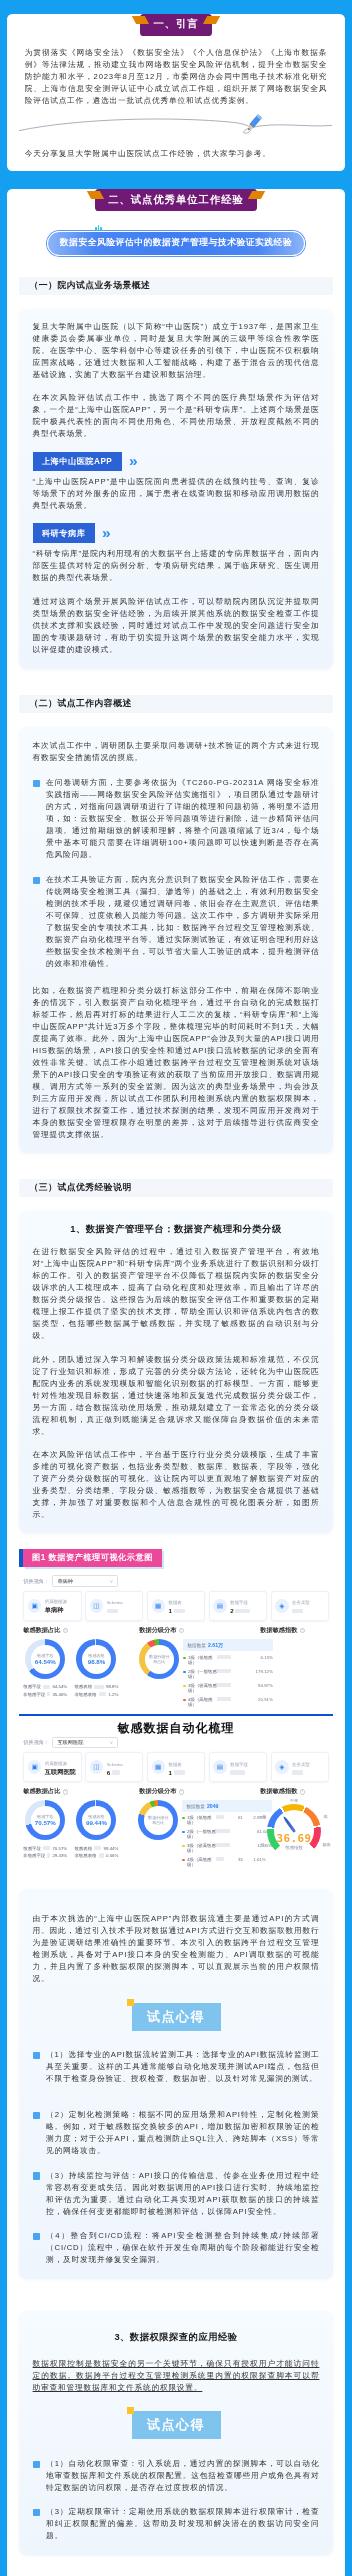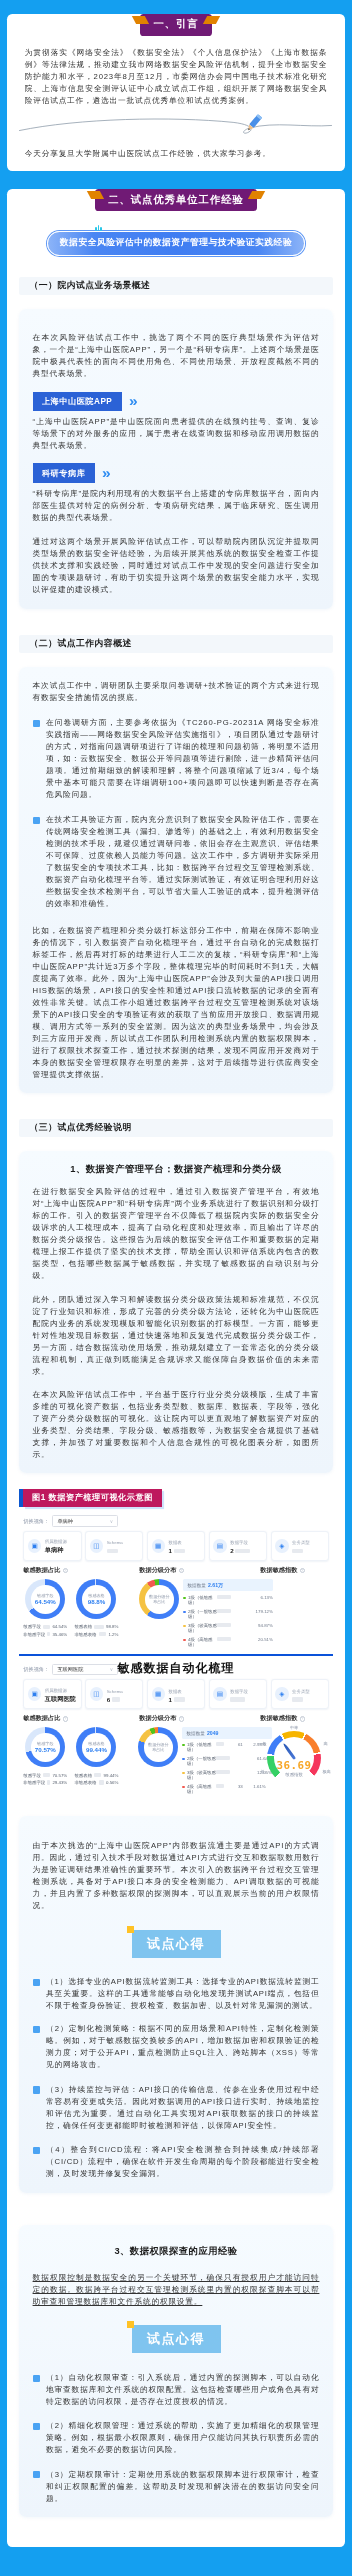--- a/index.html
+++ b/index.html
@@ -50,21 +50,21 @@
   .pill { display:inline-block; background:linear-gradient(90deg,#8cb4f8 0%,#4a86f3 18%,#3f7df2 50%,#4a86f3 82%,#8cb4f8 100%);
     border:1.5px solid #fff; box-shadow:0 0 0 1px #5d97f5; border-radius:20.6px;
     color:#fff; font-size:8.8px; font-weight:bold; letter-spacing:0.5px; padding:5.2px 11.3px; }
   .pill-bars { position:absolute; left:88px; top:-6.2px; display:flex; gap:1px; }
   .pill-bars i { width:1.5px; background:#29c7e8; border-radius:1px; display:block; }
   .pill-bars i:nth-child(1){height:4.1px;margin-top:2.1px;} .pill-bars i:nth-child(2){height:6.2px;} .pill-bars i:nth-child(3){height:4.6px;margin-top:1.5px;}
 
   
   .fig-label { display:flex; align-items:stretch; margin:0 12px; }
   .fig-label .bar { width:3.6px; background:#0b57d0; }
-  .fig-label .box { background:#be185d; color:#fff; font-weight:bold; font-size:8.2px; letter-spacing:0.5px;
+  .fig-label .box { background:#ec4899; color:#fff; font-weight:bold; font-size:8.2px; letter-spacing:0.5px;
     padding:3.6px 9.3px; box-shadow:2.1px 2.1px 0 #cfe3fb; }
 
   
   .dash { background:#fff; margin:0 12px; padding:5.2px 4.1px 3.1px; position:relative; }
   .dash.bordered { border-top:2.1px solid #0a52d9; }
   .dash-overlay-title { position:absolute; top:4.1px; left:0; right:0; text-align:center;
     font-size:12px; font-weight:900; color:#111; letter-spacing:1px; z-index:3; }
   .dd-row { display:flex; align-items:center; gap:3.1px; margin-bottom:4.1px; }
   .dd-label { font-size:5.2px; color:#8a94a6; }
   .dd { width:66px; height:11.3px; border:0.5px solid #dcdfe6; border-radius:1.5px; font-size:5.2px; color:#333;
@@ -166,20 +166,21 @@
           <i></i>
         </span>
       <span class="pill">数据安全风险评估中的数据资产管理与技术验证实践经验</span>
     </div>
 
     <div class="sp" style="height:21.6px"></div>
     <div class="sec-header">（一）院内试点业务场景概述</div>
     <div class="sp" style="height:13.4px"></div>
 
     <div class="light-card">
+      <p class="para">复旦大学附属中山医院（以下简称“中山医院”）成立于1937年，是国家卫生健康委员会委属事业单位，同时是复旦大学附属的三级甲等综合性教学医院。在医学中心、医学科创中心等建设任务的引领下，中山医院不仅积极响应国家战略，还通过大数据和人工智能战略，构建了基于混合云的现代信息基础设施，实施了大数据平台建设和数据治理。</p>
       <p class="para" style="margin-top:11.3px;">在本次风险评估试点工作中，挑选了两个不同的医疗典型场景作为评估对象，一个是“上海中山医院APP”，另一个是“科研专病库”。上述两个场景是医院中极具代表性的面向不同使用角色、不同使用场景、开放程度截然不同的典型代表场景。</p>
       <div style="margin-top:11.3px;">
         <span class="blue-tag">上海中山医院APP</span>
         <span class="chev"></span>
       </div>
       <p class="para" style="margin-top:5.2px;">“上海中山医院APP”是中山医院面向患者提供的在线预约挂号、查询、复诊等场景下的对外服务的应用，属于患者在线查询数据和移动应用调用数据的典型代表场景。</p>
       <div style="margin-top:11.3px;">
         <span class="blue-tag">科研专病库</span>
         <span class="chev"></span>
       </div>
@@ -344,21 +345,21 @@
                 <span class="lvl-name">4级（高敏感级）</span>
                 <span class="bx w28"></span>
                 <span class="lvl-cnt"></span>
                 <span class="lvl-pct">20.51%</span>
               </div>
           </div>
         </div>
       </div>
     </div>
 
-    <div class="dash bordered" style="padding-top:8px;">
+    <div class="dash bordered" style="padding-top:21px;">
       <div class="dash-overlay-title">敏感数据自动化梳理</div>
       <div class="dd-row">
         <span class="dd-label">切换视角：</span>
         <span class="dd">
           <span>互联网医院</span>
           <span class="caret">∨</span>
         </span>
       </div>
       <div class="stat-row">
         <div class="stat-card">
@@ -501,35 +502,34 @@
     </div>
 
     <div class="sp" style="height:15.5px"></div>
 
     <div class="light-card">
       <p class="para" style="margin-top:11.3px;">由于本次挑选的“上海中山医院APP”内部数据流通主要是通过API的方式调用。因此，通过引入技术手段对数据通过API方式进行交互和数据取数用数行为是验证调研结果准确性的重要环节。本次引入的数据跨平台过程交互管理检测系统，具备对于API接口本身的安全检测能力、API调取数据的可视能力，并且内置了多种数据权限的探测脚本，可以直观展示当前的用户权限情况。</p>
       <div class="xinde-wrap" style="margin-top:17.5px;">
         <span class="xinde">试点心得</span>
       </div>
       <p class="para sq-bullet" style="margin-top:18.5px;">（1）选择专业的API数据流转监测工具：选择专业的API数据流转监测工具至关重要。这样的工具通常能够自动化地发现并测试API端点，包括但不限于检查身份验证、授权检查、数据加密、以及针对常见漏洞的测试。</p>
-      <p class="para sq-bullet" style="margin-top:11px;">（2）定制化检测策略：根据不同的应用场景和API特性，定制化检测策略。例如，对于敏感数据交换较多的API，增加数据加密和权限验证的检测力度；对于公开API，重点检测防止SQL注入、跨站脚本（XSS）等常见的网络攻击。</p>
+      <p class="para sq-bullet" style="margin-top:24px;">（2）定制化检测策略：根据不同的应用场景和API特性，定制化检测策略。例如，对于敏感数据交换较多的API，增加数据加密和权限验证的检测力度；对于公开API，重点检测防止SQL注入、跨站脚本（XSS）等常见的网络攻击。</p>
       <p class="para sq-bullet" style="margin-top:12.4px;">（3）持续监控与评估：API接口的传输信息、传参在业务使用过程中经常容易有变更或失活。因此对数据调用的API接口进行实时、持续地监控和评估尤为重要。通过自动化工具实现对API获取数据的接口的持续监控，确保任何变更都能即时被检测和评估，以保障API安全性。</p>
       <p class="para sq-bullet" style="margin-top:12.4px;">（4）整合到CI/CD流程：将API安全检测整合到持续集成/持续部署（CI/CD）流程中，确保在软件开发生命周期的每个阶段都能进行安全检测，及时发现并修复安全漏洞。</p>
     </div>
 
     <div class="sp" style="height:32px"></div>
 
     <div class="light-card">
       <div class="card-title" style="margin-top:8.2px;">3、数据权限探查的应用经验</div>
       <p class="para" style="margin-top:13.4px;text-decoration:underline;">数据权限控制是数据安全的另一个关键环节，确保只有授权用户才能访问特定的数据。数据跨平台过程交互管理检测系统里内置的权限探查脚本可以帮助审查和管理数据库和文件系统的权限设置。</p>
       <div class="xinde-wrap" style="margin-top:17.5px;">
         <span class="xinde">试点心得</span>
       </div>
       <p class="para sq-bullet" style="margin-top:18.5px;">（1）自动化权限审查：引入系统后，通过内置的探测脚本，可以自动化地审查数据库和文件系统的权限配置。这包括检查哪些用户或角色具有对特定数据的访问权限，是否存在过度授权的情况。</p>
-      <p class="para sq-bullet" style="margin-top:12.4px;">（2）精细化权限管理：通过系统的帮助，实施了更加精细化的权限管理策略。例如，根据最小权限原则，确保用户仅能访问其执行职责所必需的数据，避免不必要的数据访问风险。</p>
       <p class="para sq-bullet" style="margin-top:12.4px;">（3）定期权限审计：定期使用系统的数据权限脚本进行权限审计，检查和纠正权限配置的偏差。这帮助及时发现和解决潜在的数据访问安全问题。</p>
 
     </div>
 
   </div>
 
 </div>
 
 
 </body></html>

